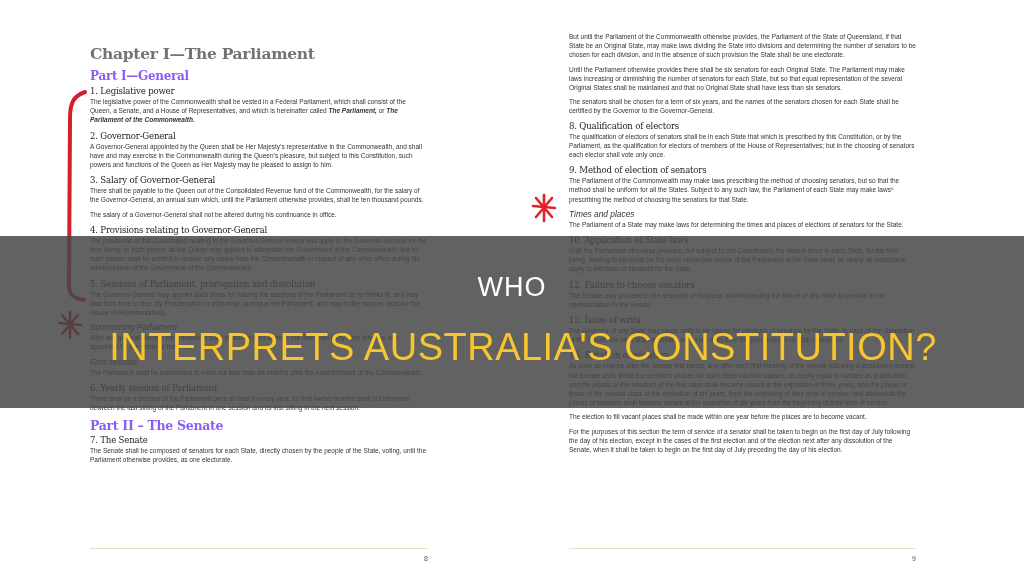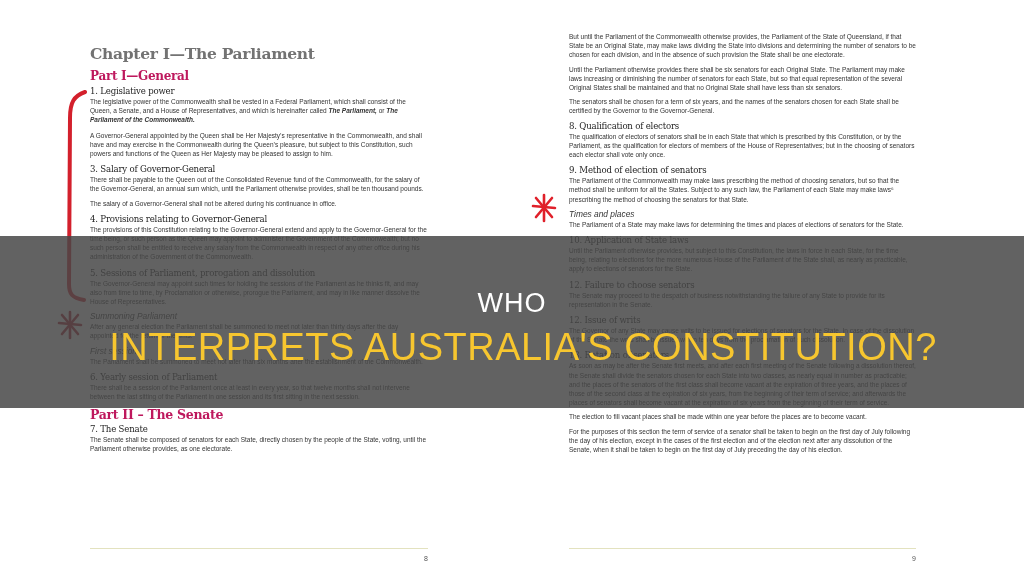--- a/index.html
+++ b/index.html
@@ -4,50 +4,51 @@
   <style>
     * { margin: 0; padding: 0; box-sizing: border-box; }
     html, body { width: 1024px; height: 576px; overflow: hidden; background: #ffffff; }
     body { position: relative; font-family: "Liberation Sans", sans-serif; color: #2a2a2a; }
 
     .page { position: absolute; top: 0; background: #fff; }
     .page-left { left: 90px; width: 338px; top: 44px; }
     .page-right { left: 569px; width: 347px; top: 32px; }
 
     .chapter-title { font-family: "DejaVu Serif", serif; font-weight: bold; font-size: 15.5px; color: #737373; letter-spacing: -0.3px; margin-bottom: 6px; }
-    .part-title { font-family: "DejaVu Serif", serif; font-weight: bold; font-size: 12px; color: #be185d; letter-spacing: -0.3px; margin-bottom: 3px; }
+    .part-title { font-family: "DejaVu Serif", serif; font-weight: bold; font-size: 12px; color: #8b5cf6; letter-spacing: -0.3px; margin-bottom: 3px; }
     .part-title.big { font-size: 12.5px; margin-top: 4px; margin-bottom: 2px; }
     .sec-title { font-family: "DejaVu Serif", serif; font-weight: normal; font-size: 8.6px; color: #1e1e1e; letter-spacing: -0.2px; margin-bottom: 1px; }
     .sub-title { font-style: italic; font-size: 8.4px; color: #333; margin-bottom: 1px; }
     .para { font-size: 6.5px; line-height: 9.2px; color: #333; margin-bottom: 5px; }
     .para b { font-style: italic; }
     .section { margin-bottom: 6px; }
 
     .footer-rule { position: absolute; height: 1px; background: #e3e2bf; }
     .page-num { position: absolute; font-size: 7px; color: #555; }
 
     .overlay { position: absolute; left: 0; top: 236px; width: 1024px; height: 172px; background: rgba(70,70,70,0.85); }
-    .overlay-who { position: absolute; left: 0; top: 288px; width: 1024px; text-align: center; color: #ffffff; font-family: "Liberation Sans", sans-serif; font-size: 27px; letter-spacing: 1px; }
+    .overlay-who { position: absolute; left: 0; top: 272px; width: 1024px; text-align: center; color: #ffffff; font-family: "Liberation Sans", sans-serif; font-size: 27px; letter-spacing: 1px; }
     .overlay-main { position: absolute; left: 5px; top: 326px; width: 1024px; text-align: center; color: #f7c62f; font-family: "Liberation Sans", sans-serif; font-size: 38px; letter-spacing: 0.5px; white-space: nowrap; padding-left: 12px; }
 
     .annot { position: absolute; }
   </style>
 </head>
 <body>
 
 <div class="page page-left">
   <div class="chapter-title">Chapter I—The Parliament</div>
   <div class="part-title">Part I—General</div>
 
   <div class="section">
     <div class="sec-title">1. Legislative power</div>
     <div class="para"><span>The legislative power of the Commonwealth shall be vested in a Federal Parliament, which shall consist of the Queen, a Senate, and a House of Representatives, and which is hereinafter called </span><b>The Parliament,</b><span> or </span><b>The Parliament of the Commonwealth.</b></div>
   </div>
 
   <div class="section">
+    <div class="sec-title">2. Governor-General</div>
     <div class="para">A Governor-General appointed by the Queen shall be Her Majesty’s representative in the Commonwealth, and shall have and may exercise in the Commonwealth during the Queen’s pleasure, but subject to this Constitution, such powers and functions of the Queen as Her Majesty may be pleased to assign to him.</div>
   </div>
 
   <div class="section">
     <div class="sec-title">3. Salary of Governor-General</div>
     <div class="para">There shall be payable to the Queen out of the Consolidated Revenue fund of the Commonwealth, for the salary of the Governor-General, an annual sum which, until the Parliament otherwise provides, shall be ten thousand pounds.</div>
     <div class="para">The salary of a Governor-General shall not be altered during his continuance in office.</div>
   </div>
 
   <div class="section">

